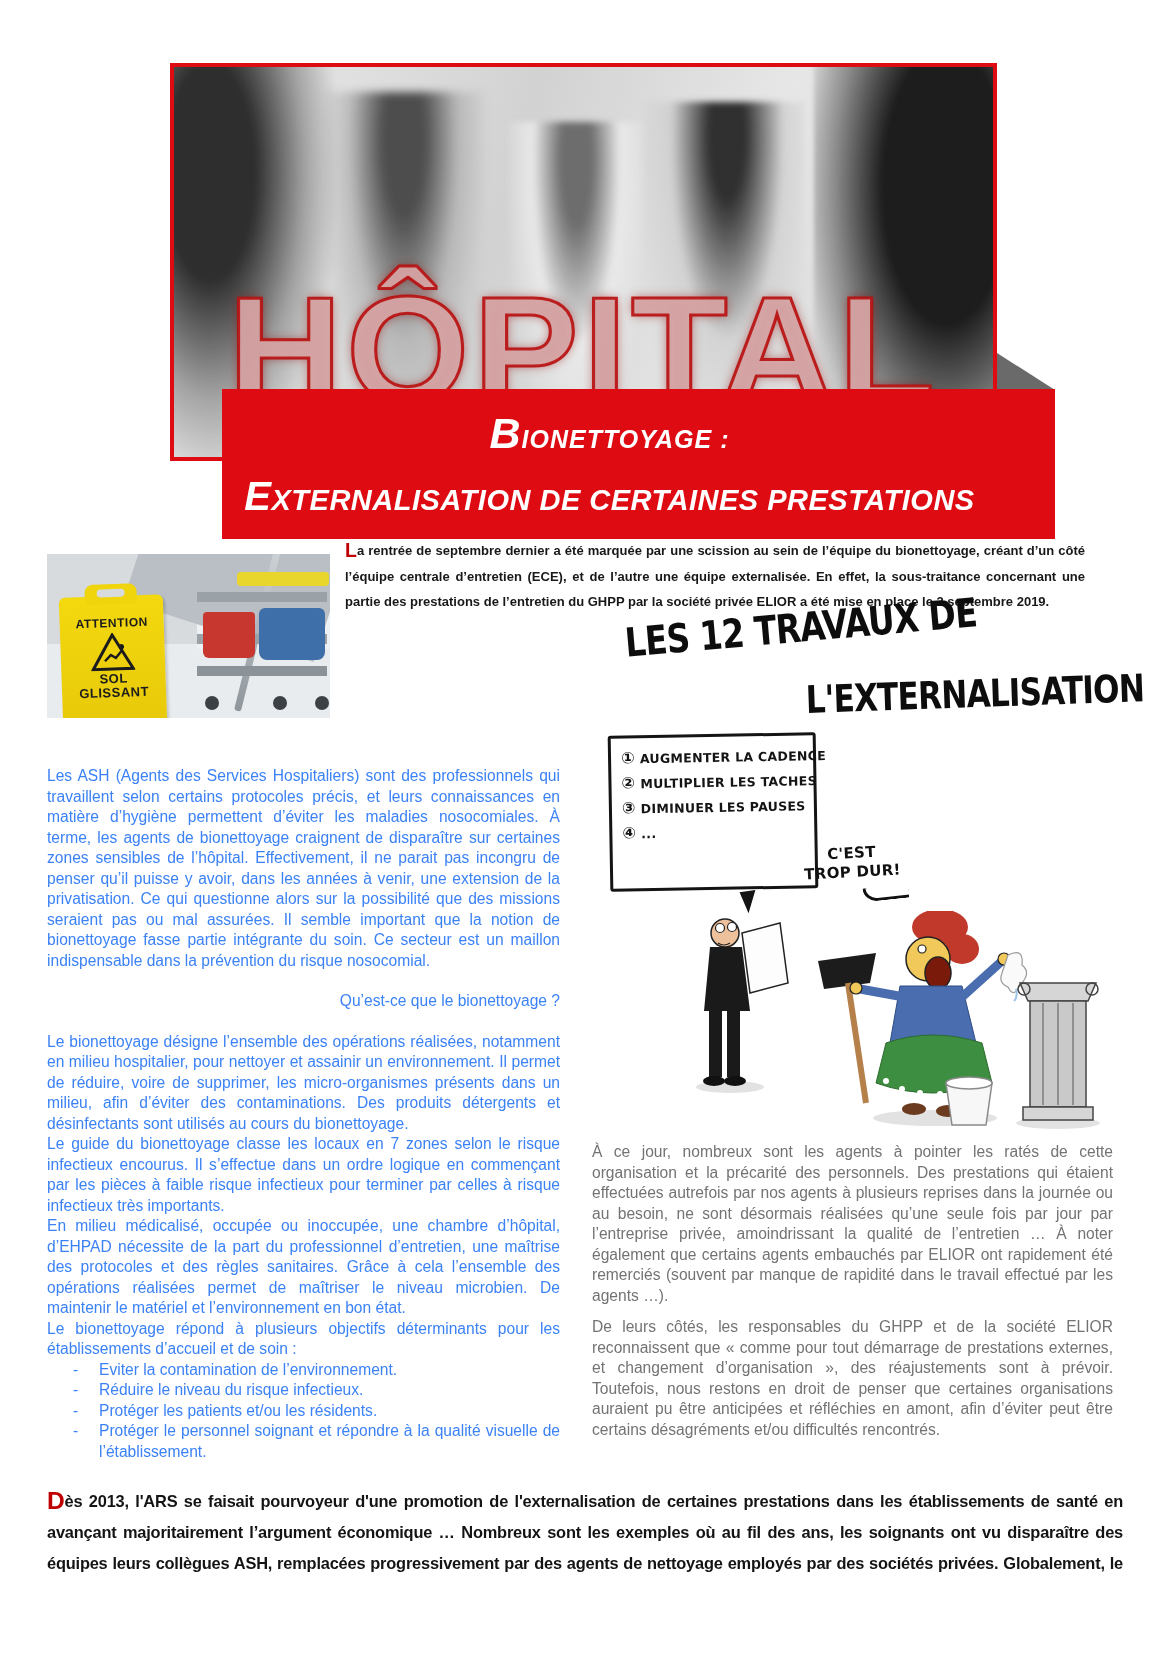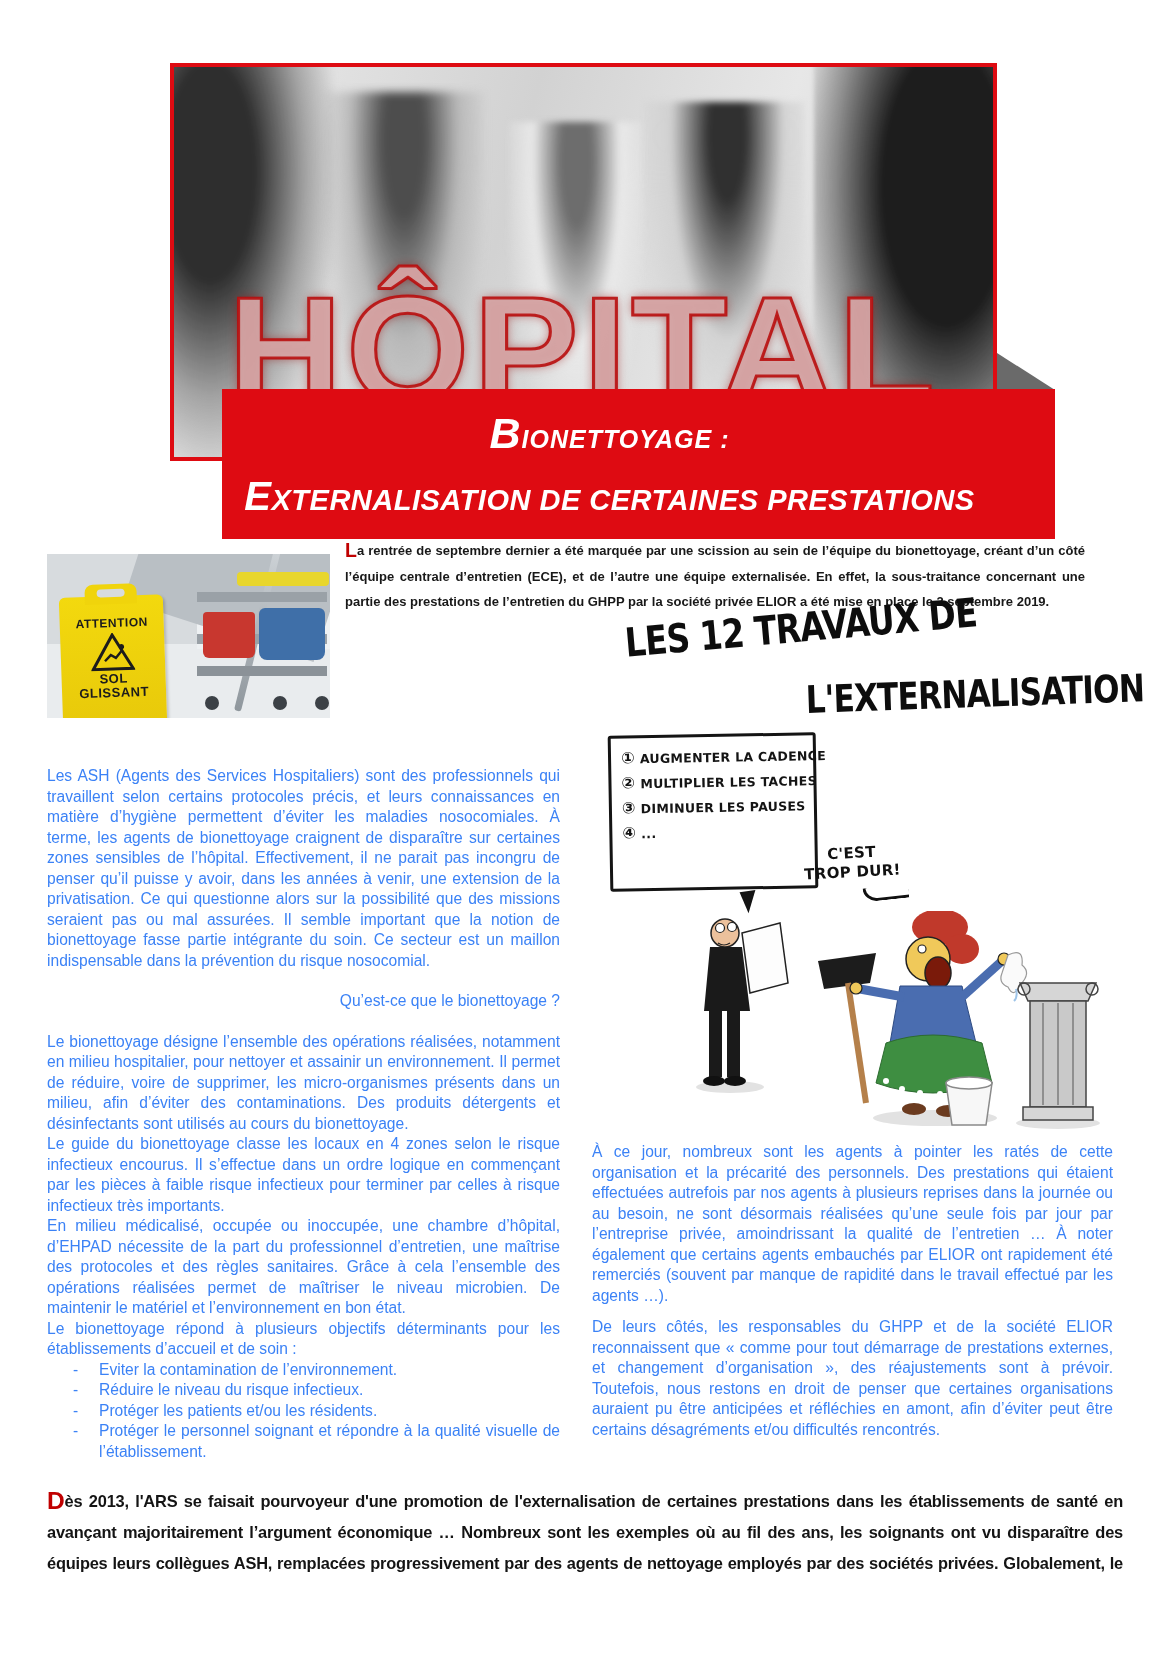--- a/index.html
+++ b/index.html
@@ -123,21 +123,21 @@
   .c-speech{
     position:absolute;left:212px;top:230px;width:130px;text-align:center;
     font-size:15px;font-weight:900;color:#111;transform:rotate(-3deg);line-height:1.25;letter-spacing:.3px;
   }
   .c-speech-tail{position:absolute;left:288px;top:272px;width:46px;height:14px;border-bottom:3px solid #111;border-left:3px solid #111;border-radius:0 0 0 14px;transform:rotate(-6deg);}
   .c-art{position:absolute;left:115px;top:297px;}
 
   
   .col-right{
     position:absolute;left:592px;top:1126px;width:521px;
-    font-size:15.6px;line-height:20.5px;text-align:justify;color:#3b82f6;
+    font-size:15.6px;line-height:20.5px;text-align:justify;color:#737373;
   }
   .col-right p{margin:0;}
   .col-right .p1{margin-bottom:11px;}
 
   
   .footer-para{
     position:absolute;left:47px;top:1470px;width:1076px;
     font-size:16.4px;font-weight:bold;line-height:31px;text-align:justify;color:#141414;
     letter-spacing:-.2px;
   }
@@ -194,21 +194,21 @@
       <div class="sign-l3">GLISSANT</div>
     </div>
   </div>
 
   <p class="intro"><span class="dropcap">L</span><span>a rentrée de septembre dernier a été marquée par une scission au sein de l’équipe du bionettoyage, créant d’un côté l’équipe centrale d’entretien (ECE), et de l’autre une équipe externalisée. En effet, la sous-traitance concernant une partie des prestations de l’entretien du GHPP par la société privée ELIOR a été mise en place le 2 septembre 2019.</span></p>
 
   <div class="col-left">
     <p class="gap">Les ASH (Agents des Services Hospitaliers) sont des professionnels qui travaillent selon certains protocoles précis, et leurs connaissances en matière d’hygiène permettent d’éviter les maladies nosocomiales. À terme, les agents de bionettoyage craignent de disparaître sur certaines zones sensibles de l’hôpital. Effectivement, il ne parait pas incongru de penser qu’il puisse y avoir, dans les années à venir, une extension de la privatisation. Ce qui questionne alors sur la possibilité que des missions seraient pas ou mal assurées. Il semble important que la notion de bionettoyage fasse partie intégrante du soin. Ce secteur est un maillon indispensable dans la prévention du risque nosocomial.</p>
     <p class="question">Qu’est-ce que le bionettoyage ?</p>
     <p>Le bionettoyage désigne l’ensemble des opérations réalisées, notamment en milieu hospitalier, pour nettoyer et assainir un environnement. Il permet de réduire, voire de supprimer, les micro-organismes présents dans un milieu, afin d’éviter des contaminations. Des produits détergents et désinfectants sont utilisés au cours du bionettoyage.</p>
-    <p>Le guide du bionettoyage classe les locaux en 4 zones selon le risque infectieux encourus. Il s’effectue dans un ordre logique en commençant par les pièces à faible risque infectieux pour terminer par celles à risque infectieux très importants.</p>
+    <p>Le guide du bionettoyage classe les locaux en 7 zones selon le risque infectieux encourus. Il s’effectue dans un ordre logique en commençant par les pièces à faible risque infectieux pour terminer par celles à risque infectieux très importants.</p>
     <p>En milieu médicalisé, occupée ou inoccupée, une chambre d’hôpital, d’EHPAD nécessite de la part du professionnel d’entretien, une maîtrise des protocoles et des règles sanitaires. Grâce à cela l’ensemble des opérations réalisées permet de maîtriser le niveau microbien. De maintenir le matériel et l’environnement en bon état.</p>
     <p>Le bionettoyage répond à plusieurs objectifs déterminants pour les établissements d’accueil et de soin :</p>
     <ul class="bullets">
       <li><span>Eviter la contamination de l’environnement.</span></li>
       <li><span>Réduire le niveau du risque infectieux.</span></li>
       <li><span>Protéger les patients et/ou les résidents.</span></li>
       <li><span>Protéger le personnel soignant et répondre à la qualité visuelle de l’établissement.</span></li>
     </ul>
   </div>
 

